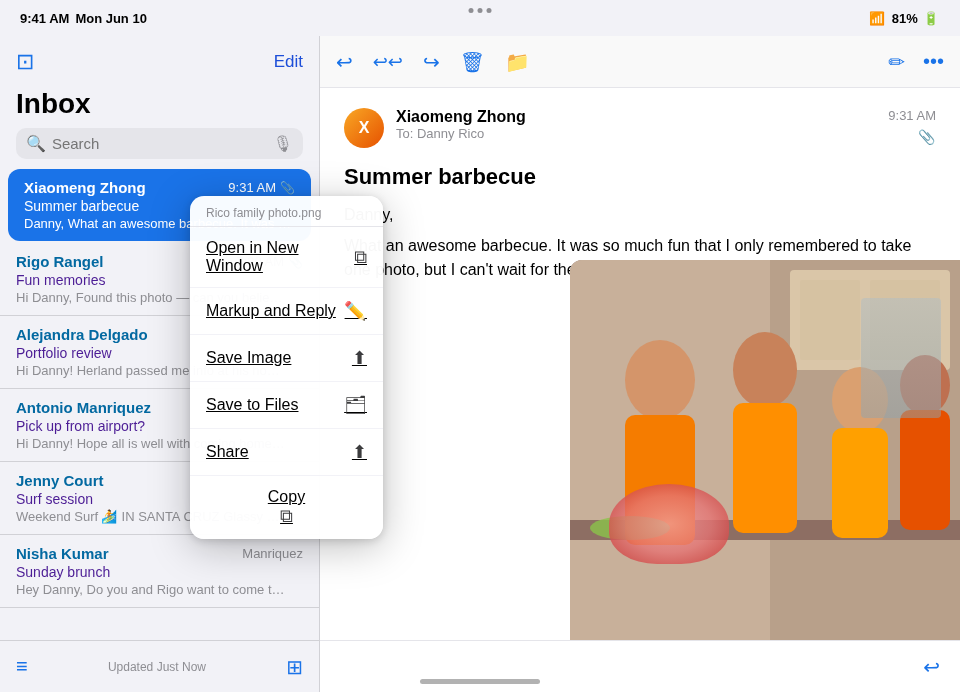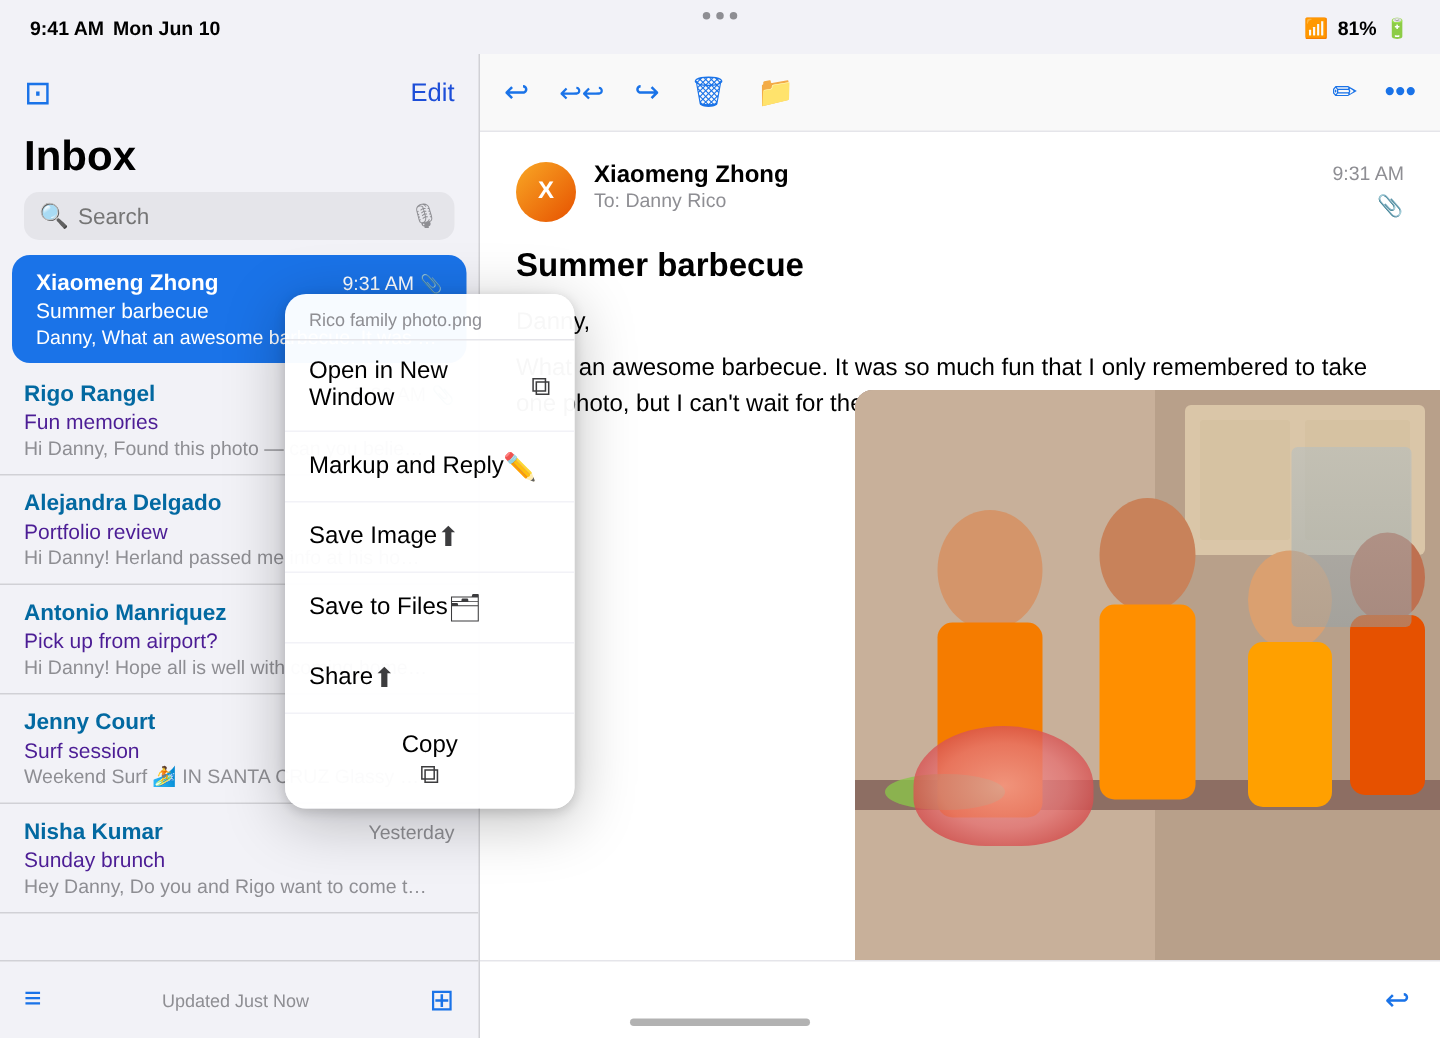--- a/index.html
+++ b/index.html
@@ -323,26 +323,27 @@
     }
     .context-menu-filename {
       padding: 10px 16px 6px 16px;
       font-size: 12px;
       color: #8e8e93;
       border-bottom: 1px solid #e5e5ea;
     }
     .context-menu-item {
       display: flex;
       align-items: center;
-      justify-content: flex-start;
+      justify-content: space-between;
       padding: 12px 16px;
       font-size: 16px;
       color: #000;
       border-bottom: 1px solid #f2f2f7;
       cursor: pointer;
+      text-decoration: underline;
     }
     .context-menu-item:last-child {
       border-bottom: none;
       flex-direction: column;
     }
     .context-menu-item-icon {
       font-size: 18px;
       color: #3c3c3e;
     }
 
@@ -487,21 +488,21 @@
           <div class="email-header-row">
             <span class="email-sender">Jenny Court</span>
           </div>
           <div class="email-subject">Surf session</div>
           <div class="email-preview">Weekend Surf 🏄 IN SANTA CRUZ Glassy waves Chill vibes Delicious snacks Sunrise...</div>
         </div>
 
         <div class="email-item">
           <div class="email-header-row">
             <span class="email-sender">Nisha Kumar</span>
-            <span class="email-time">Yesterday</span>
+            <span class="email-time">Manriquez</span>
           </div>
           <div class="email-subject">Sunday brunch</div>
           <div class="email-preview">Hey Danny, Do you and Rigo want to come to brunch on Sunday to meet my dad? If y...</div>
         </div>
 
       </div>
 
       <div class="sidebar-bottom">
         <span style="font-size:20px;color:#1a73e8;">≡</span>
         <span class="sidebar-bottom-text">Updated Just Now</span>

